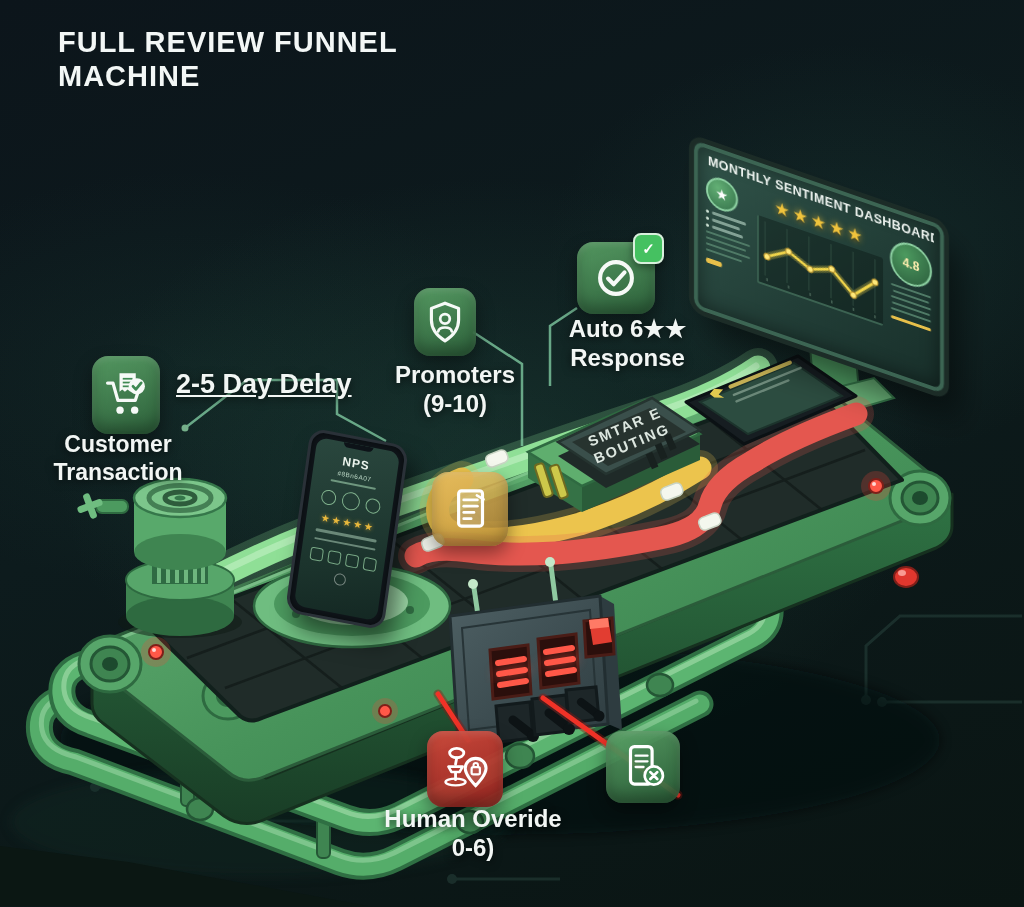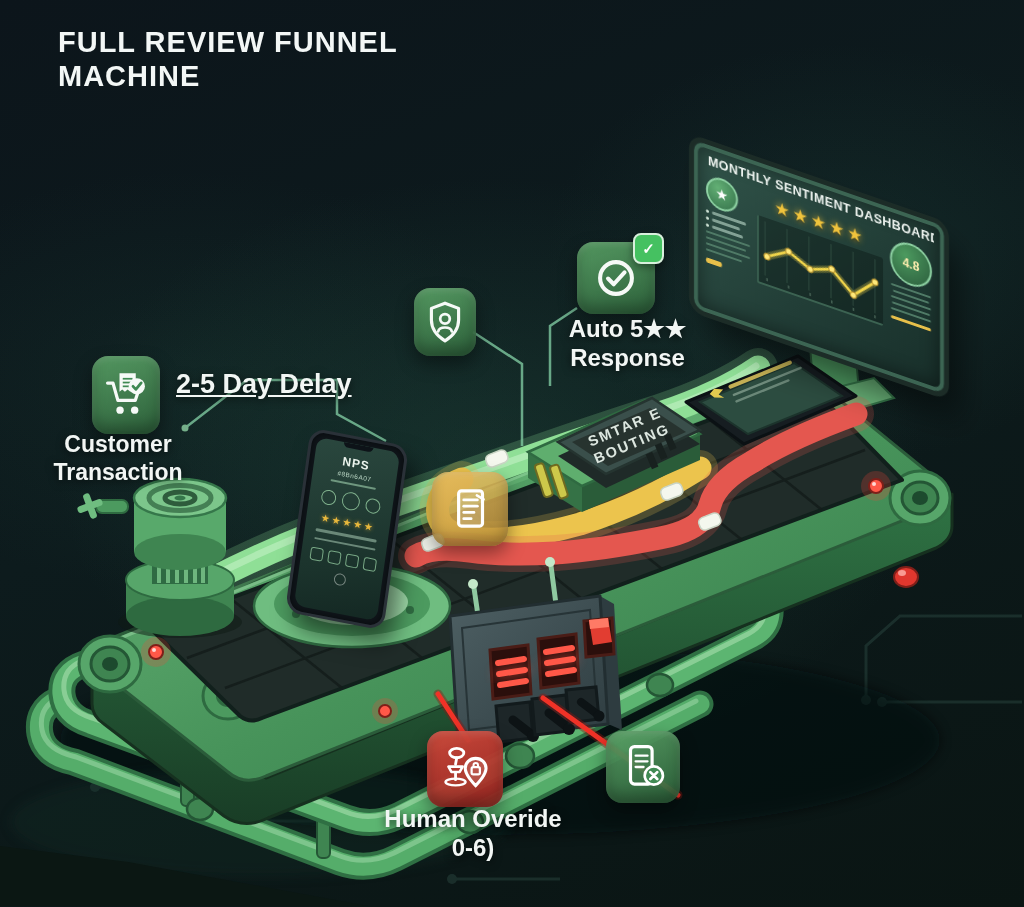--- a/index.html
+++ b/index.html
@@ -372,21 +372,23 @@
 
   <path d="M0 846 L128 862 L368 906 L0 906 Z" fill="#0b1713"></path>
 </svg>
 
 <div class="title">FULL REVIEW FUNNEL
 MACHINE</div>
 
 <div class="lbl lbl-delay">2-5 Day Delay</div>
 <div class="lbl lbl-customer">Customer
 Transaction</div>
-<div class="lbl lbl-auto">Auto 5★★
+<div class="lbl lbl-promoters">Promoters
+(9-10)</div>
+<div class="lbl lbl-auto">Auto 6★★
 Response</div>
 <div class="lbl lbl-human">Human Overide
 0-6)</div>
 
 <div class="tile tile-customer">
   <span>
   <svg width="48" height="52" viewBox="0 0 44 48">
     <path d="M16 4 h15 v17 l-2.5-2 -2.5 2 -2.5-2 -2.5 2 -2.5-2 -2.5 2 Z" fill="#f6faf7"></path>
     <g stroke="#3f8a53" stroke-width="1.6">
             <line x1="19" y1="9" x2="28" y2="9"></line>

